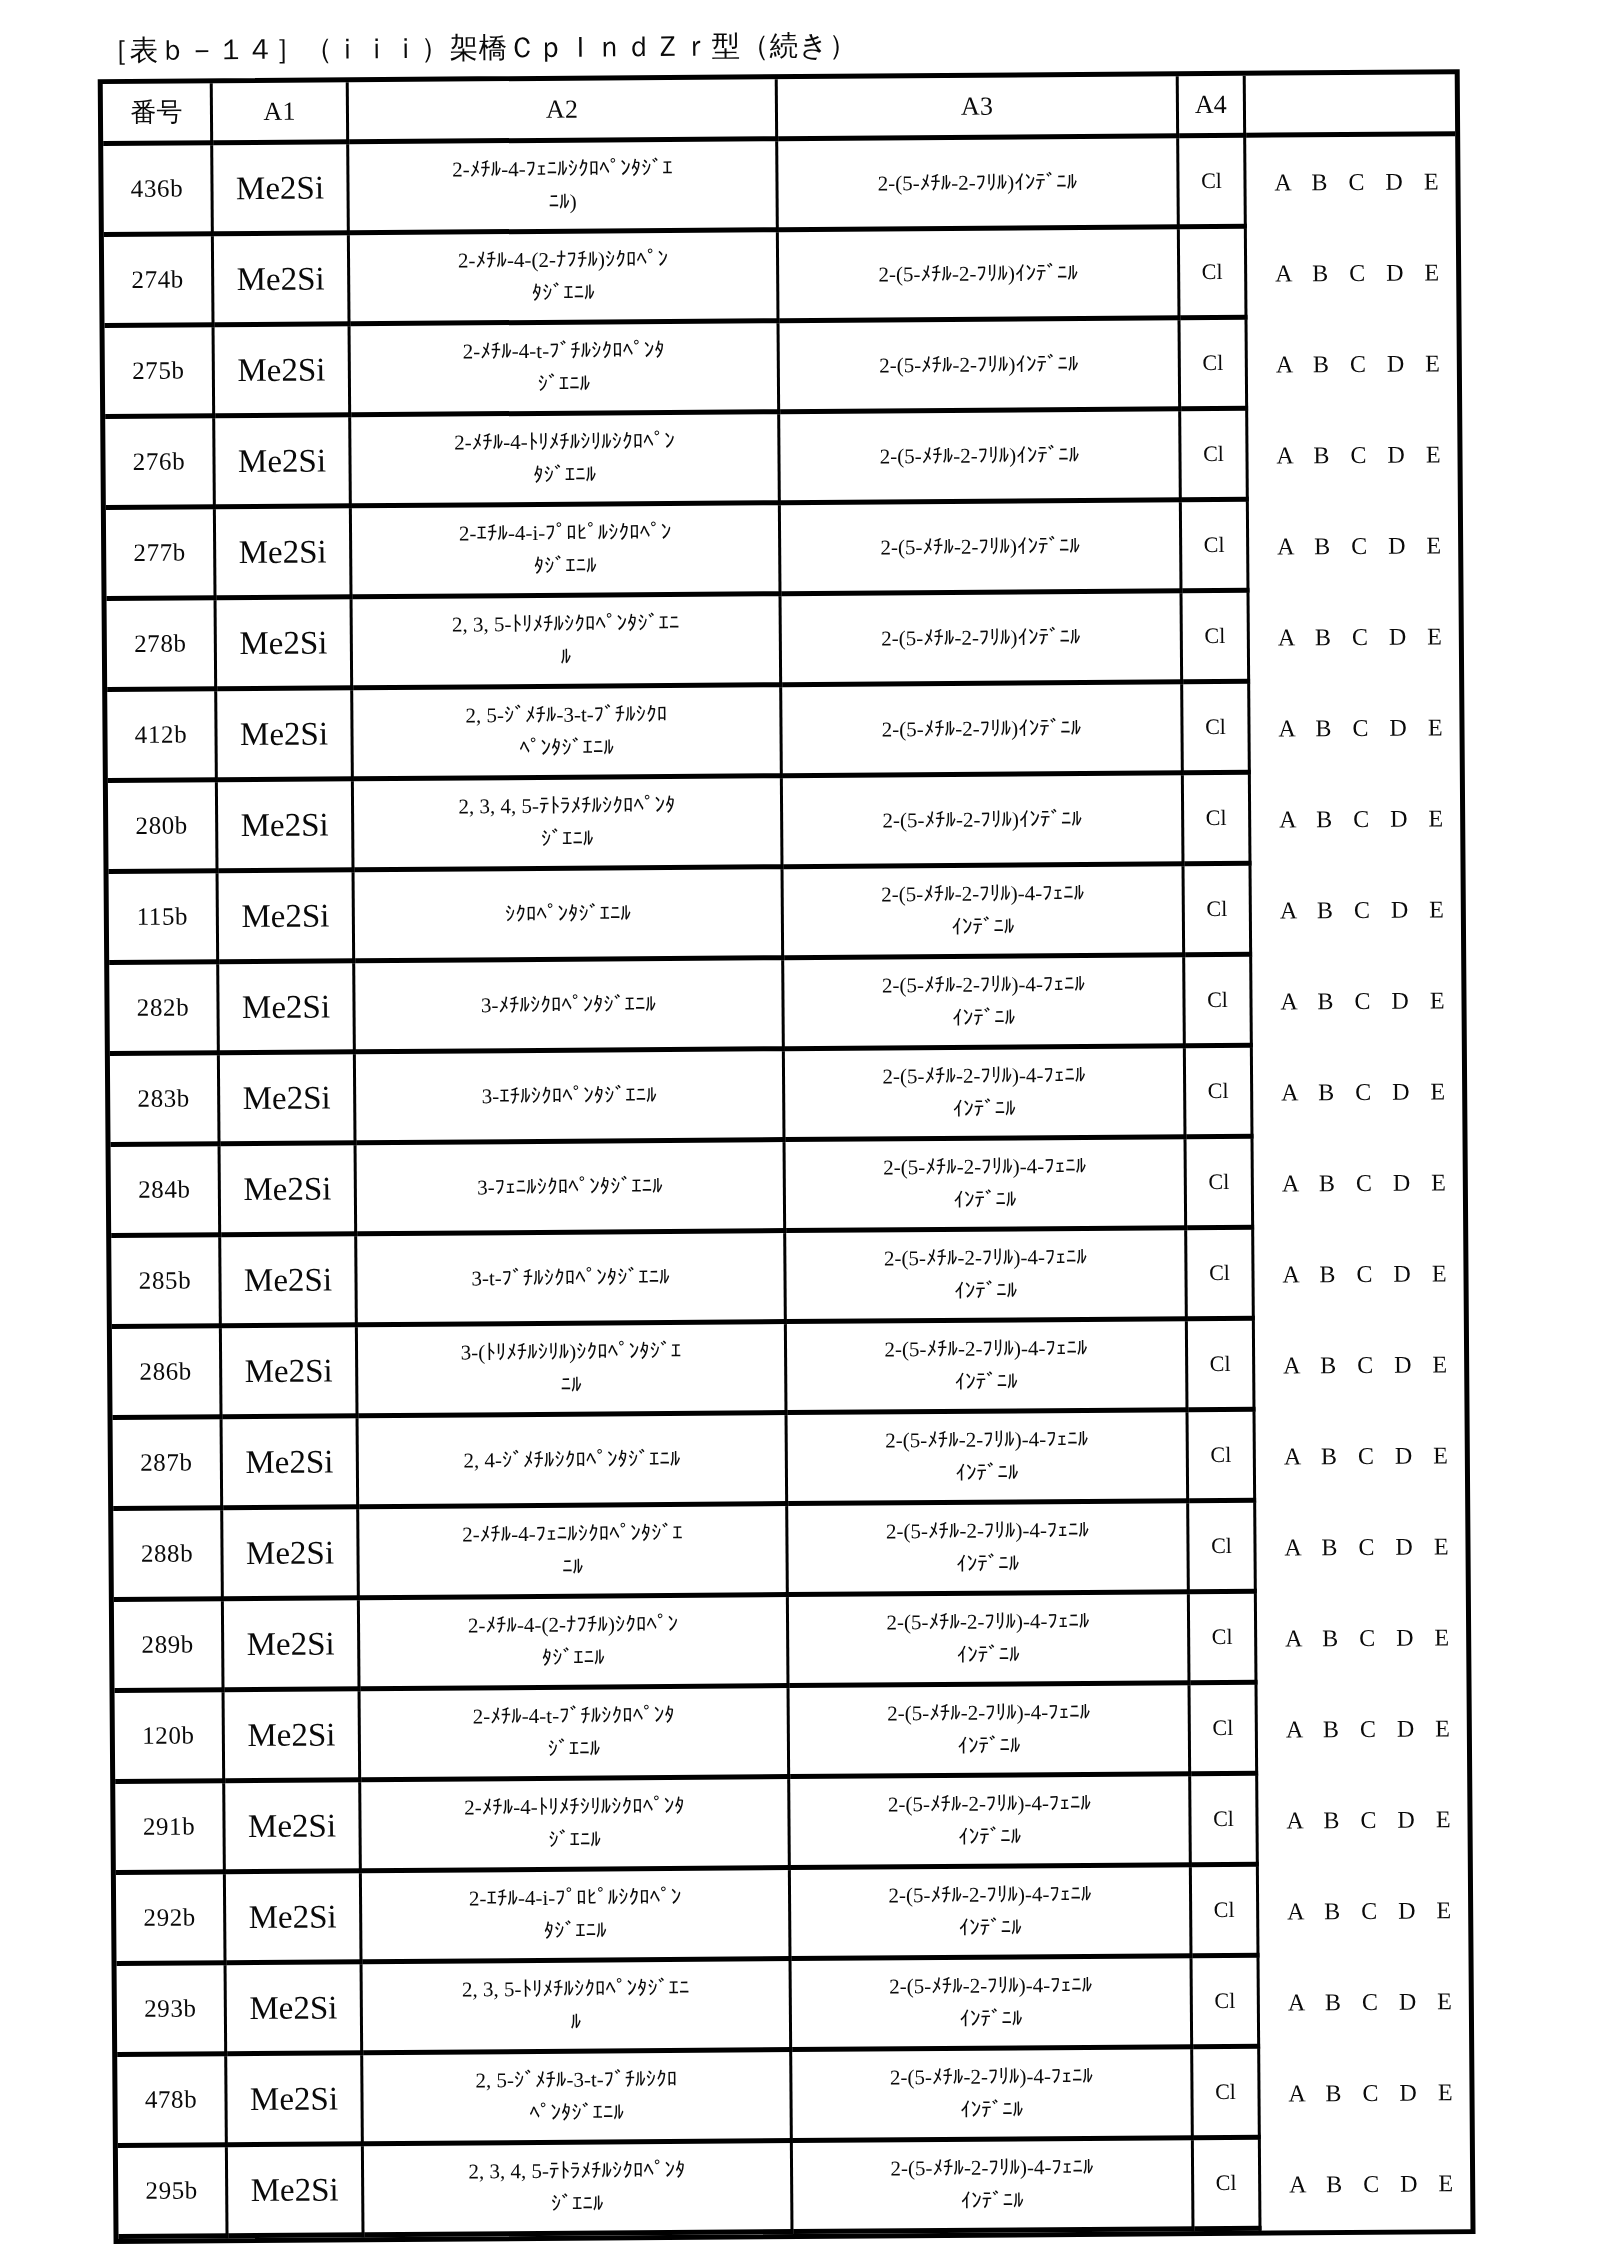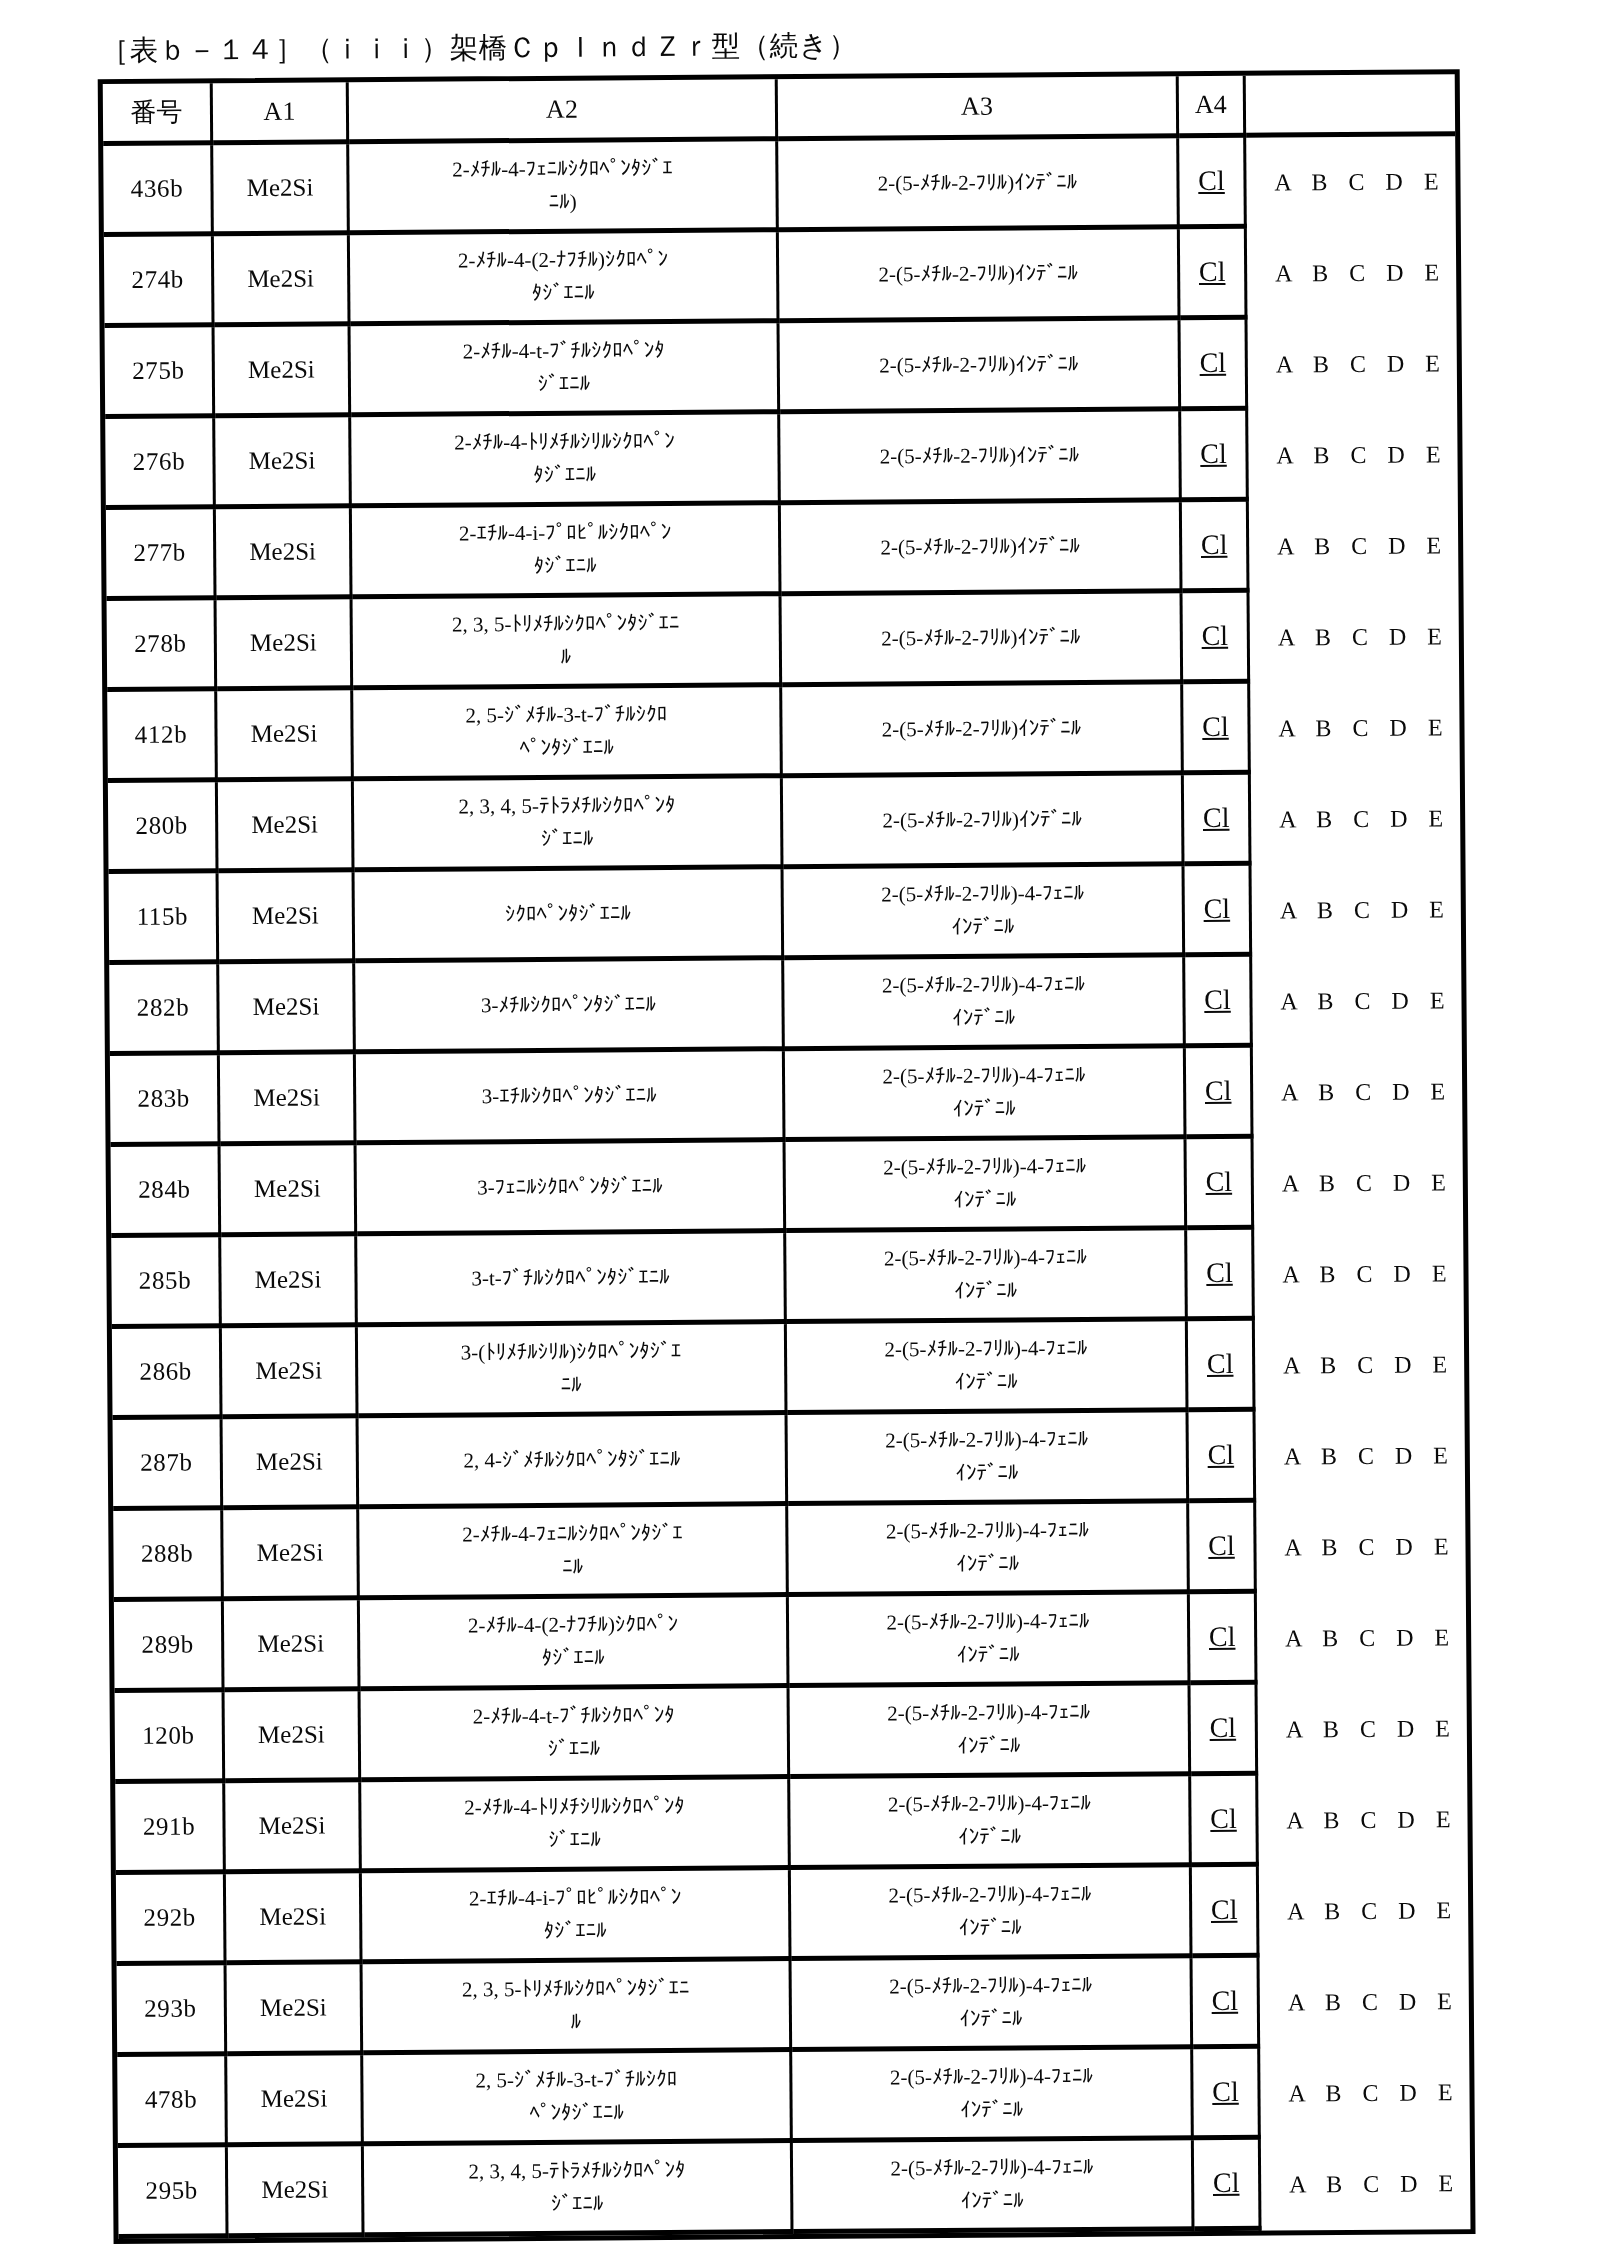--- a/index.html
+++ b/index.html
@@ -51,23 +51,23 @@
     flex-direction: column;
     align-items: center;
     justify-content: center;
     text-align: center;
     white-space: pre-line;
     overflow: hidden;
   }
   .cell.lastcol { border-right: none; }
   .hdr { font-size: 26px; }
   .c-no  { font-size: 25px; letter-spacing: 0.6px; }
-  .c-a1  { font-size: 25px; }
+  .c-a1  { font-size: 33px; }
   .c-a2, .c-a3 { font-size: 21px; line-height: 1.55; padding: 0 3.7px; }
-  .c-a4  { font-size: 28px; text-decoration: underline; }
+  .c-a4  { font-size: 22px; }
   .abcde-col {
     grid-column: 6;
     grid-row: 2 / span 23;
     border-right: none;
     border-bottom: none;
     box-sizing: border-box;
     display: flex;
     flex-direction: column;
   }
   .abcde-line {

